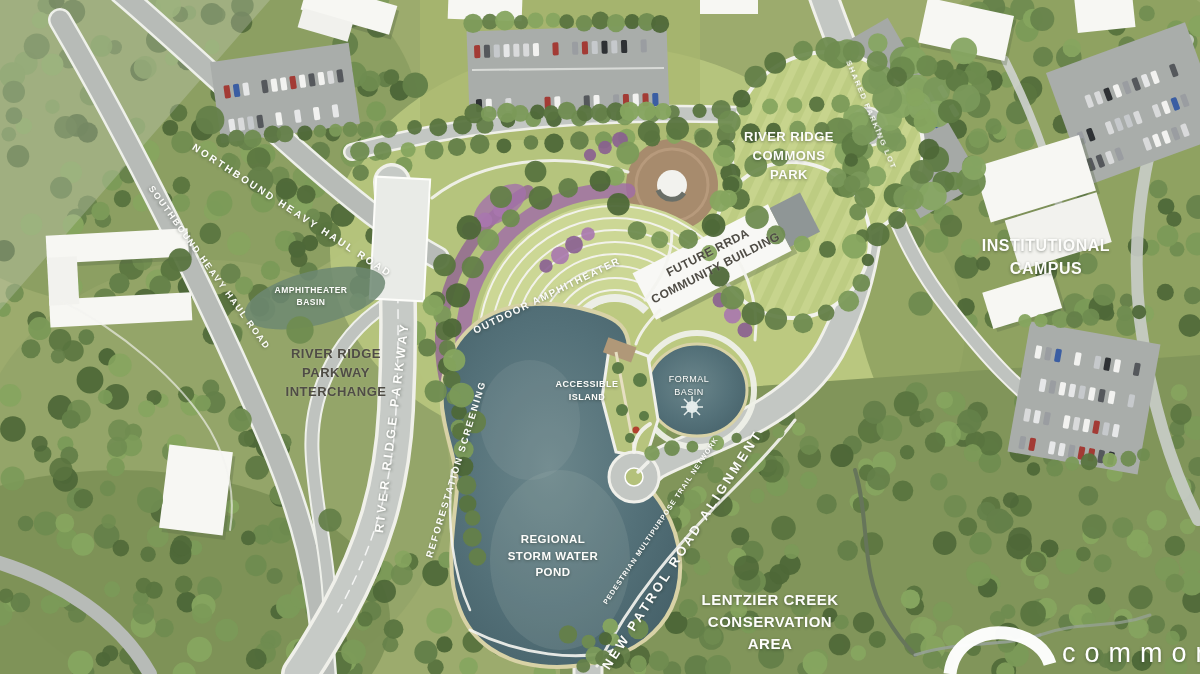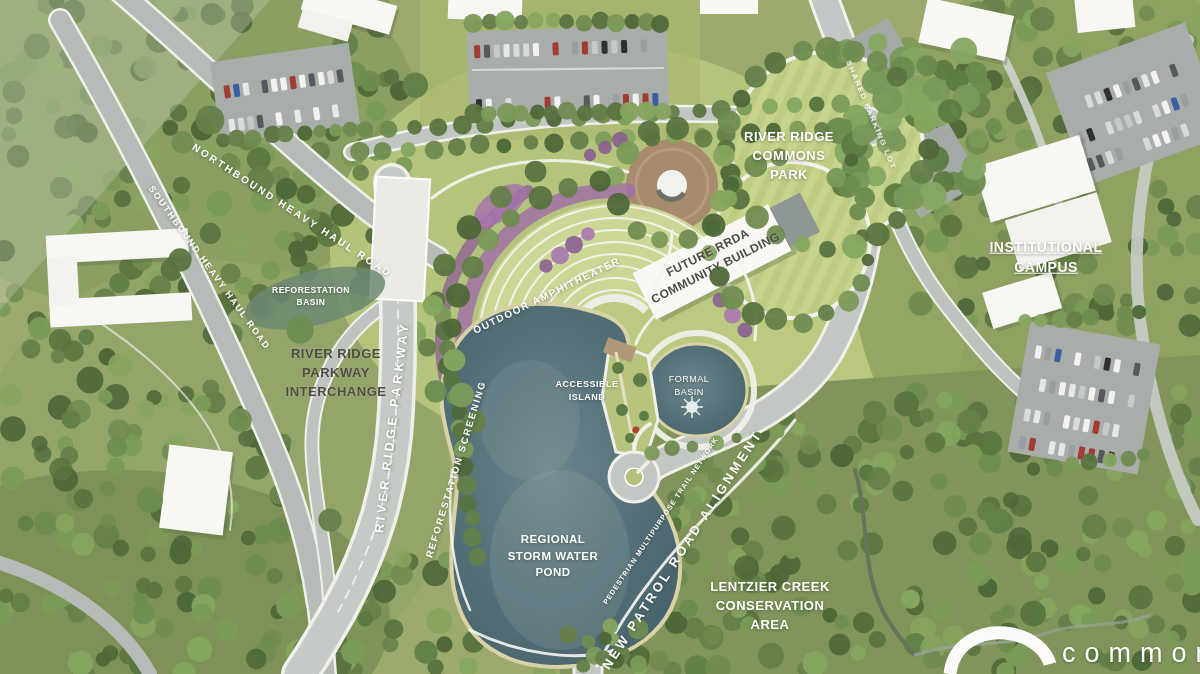--- a/index.html
+++ b/index.html
@@ -1308,40 +1308,40 @@
   <path d="M950,674 C953,645 980,628 1012,634 C1032,638 1046,650 1050,664" fill="none" stroke="#ffffff" stroke-width="13" opacity=".97"></path>
 </svg>
 
 <div>
   <div class="lbl" style="left:292px;top:211px;--rot:33deg;font-size:10px;letter-spacing:2.5px;font-weight:600;">NORTHBOUND HEAVY HAUL ROAD</div>
   <div class="lbl" style="left:209px;top:268px;--rot:54deg;font-size:9px;letter-spacing:1.8px;font-weight:600;">SOUTHBOUND HEAVY HAUL ROAD</div>
   <div class="lbl" style="left:789px;top:156px;font-size:13px;letter-spacing:.5px;">RIVER RIDGE
 COMMONS
 PARK</div>
   <div class="lbl" style="left:871px;top:115px;--rot:67deg;font-size:8px;letter-spacing:1.5px;font-weight:600;">SHARED PARKING LOT</div>
-  <div class="lbl" style="left:1046px;top:257px;font-size:14px;letter-spacing:.5px;text-decoration:underline;">INSTITUTIONAL
+  <div class="lbl" style="left:1046px;top:257px;font-size:16px;letter-spacing:.5px;">INSTITUTIONAL
 CAMPUS</div>
   <div class="lbl dark" style="left:712px;top:261px;--rot:-27deg;font-size:12px;letter-spacing:.4px;">FUTURE RRDA
 COMMUNITY BUILDING</div>
   <div class="lbl" style="left:547px;top:296px;--rot:-26deg;font-size:10px;letter-spacing:1.5px;font-weight:600;">OUTDOOR AMPHITHEATER</div>
-  <div class="lbl" style="left:311px;top:296px;font-size:8.5px;letter-spacing:.5px;font-weight:600;">REFORESTATION
+  <div class="lbl" style="left:311px;top:296px;font-size:8.5px;letter-spacing:.5px;font-weight:600;">AMPHITHEATER
 BASIN</div>
   <div class="lbl dark" style="left:336px;top:373px;font-size:13px;letter-spacing:.5px;">RIVER RIDGE
 PARKWAY
 INTERCHANGE</div>
   <div class="lbl" style="left:392px;top:427px;--rot:-83deg;font-size:12.5px;letter-spacing:3.5px;font-weight:600;">RIVER RIDGE PARKWAY</div>
   <div class="lbl" style="left:587px;top:391px;font-size:9px;letter-spacing:.5px;font-weight:700;">ACCESSIBLE
 ISLAND</div>
   <div class="lbl" style="left:689px;top:386px;font-size:9px;letter-spacing:.5px;font-weight:400;">FORMAL
 BASIN</div>
   <div class="lbl" style="left:456px;top:469px;--rot:-73deg;font-size:9.5px;letter-spacing:2px;font-weight:600;">REFORESTATION SCREENING</div>
   <div class="lbl" style="left:661px;top:521px;--rot:-56deg;font-size:7px;letter-spacing:1px;font-weight:600;">PEDESTRIAN MULTIPURPOSE TRAIL NETWORK</div>
   <div class="lbl" style="left:683px;top:550px;--rot:-57deg;font-size:13px;letter-spacing:3px;font-weight:600;">NEW PATROL ROAD ALIGNMENT</div>
   <div class="lbl" style="left:553px;top:556px;font-size:11.5px;letter-spacing:.5px;">REGIONAL
 STORM WATER
 POND</div>
-  <div class="lbl" style="left:770px;top:606px;font-size:13px;letter-spacing:.5px;">LENTZIER CREEK
+  <div class="lbl" style="left:770px;top:622px;font-size:15px;letter-spacing:.5px;">LENTZIER CREEK
 CONSERVATION
 AREA</div>
 </div>
 
 <span class="logo-wordmark">common</span>
 </div>
 
 </body></html>

